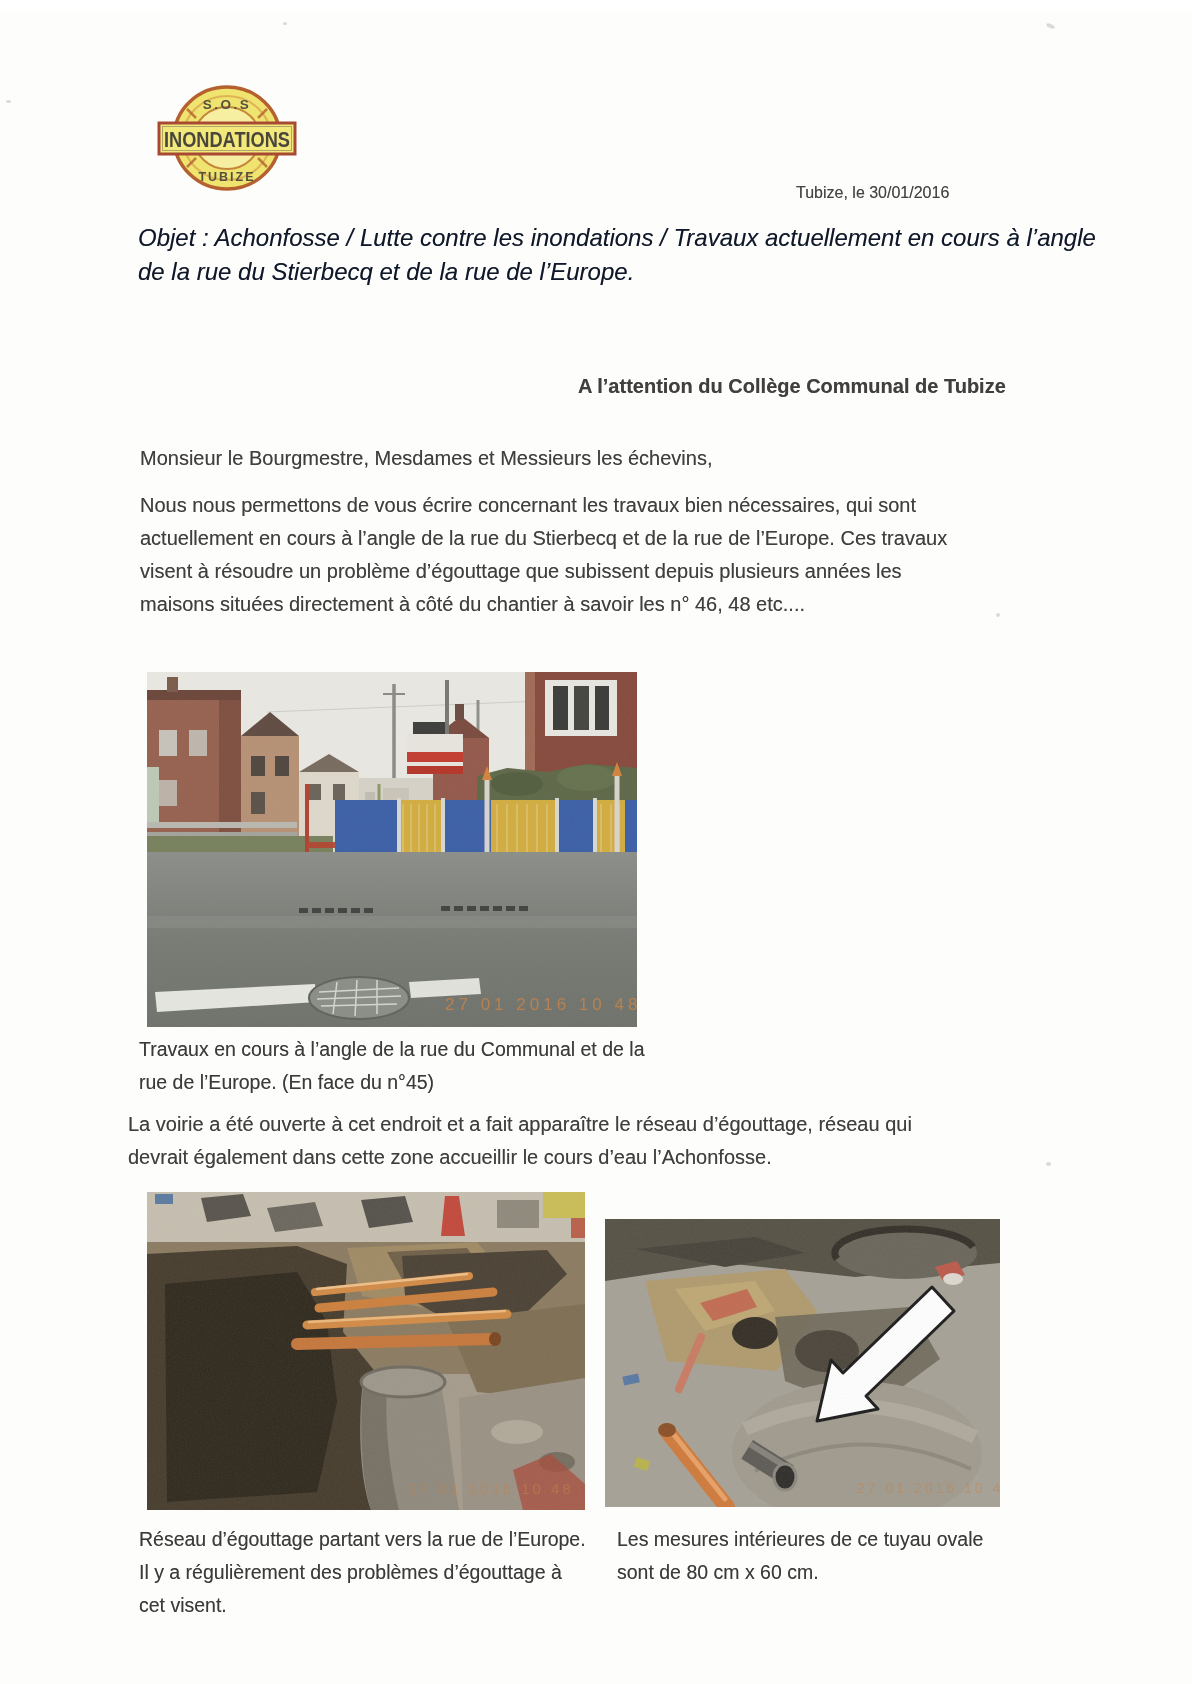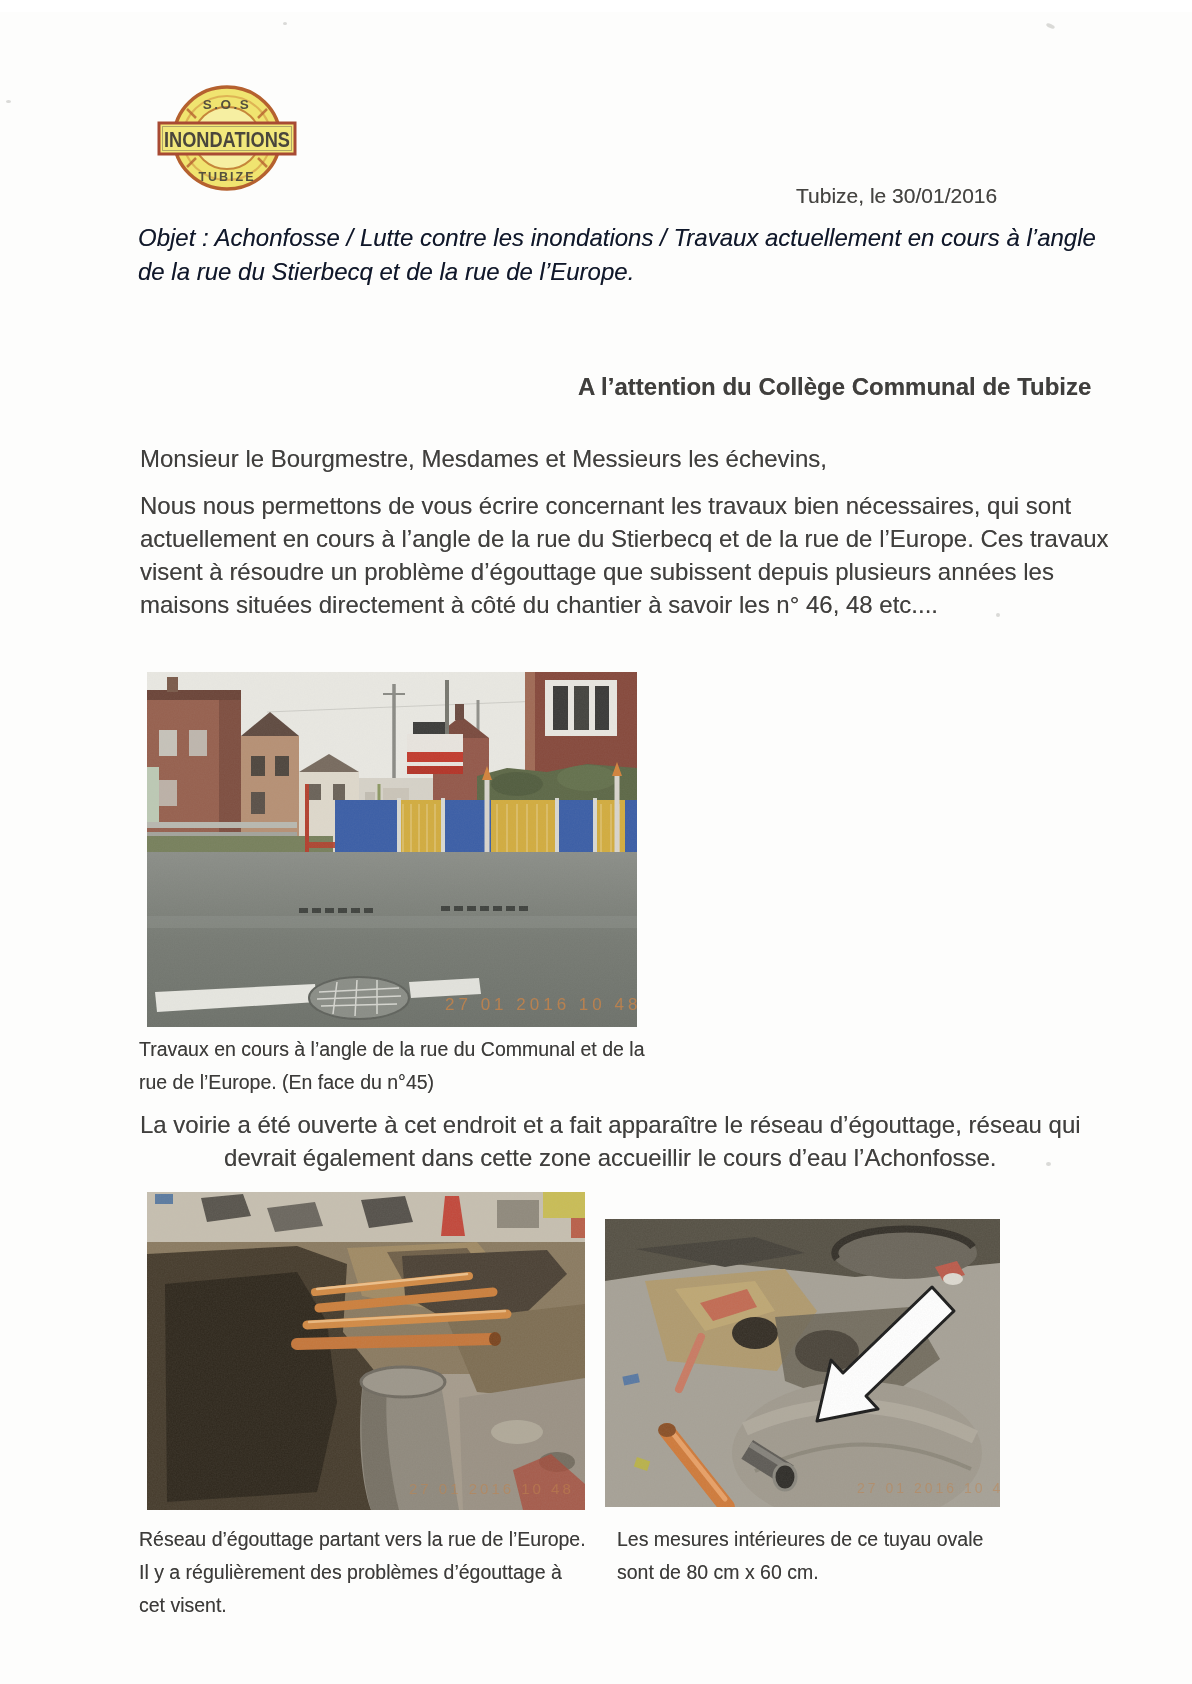--- a/index.html
+++ b/index.html
@@ -3,25 +3,25 @@
 <meta charset="utf-8">
 <style>
   html,body{margin:0;padding:0;background:#ffffff;}
   .page{
     position:relative;width:1192px;height:1684px;margin:12px auto;
     background:#fdfdfc;overflow:hidden;
     font-family:"Liberation Sans",sans-serif;color:#3f3e3c;
   }
   .abs{position:absolute;}
   .tline{white-space:nowrap;}
-  .body-text{font-size:24px;line-height:33px;color:#403f3d;text-shadow:0 0 .4px rgba(70,70,70,.55);}
+  .body-text{font-size:20px;line-height:33px;color:#403f3d;text-shadow:0 0 .4px rgba(70,70,70,.55);}
   .caption-text{font-size:19.5px;line-height:33px;color:#3c3b39;text-shadow:0 0 .4px rgba(70,70,70,.5);}
   .subject{font-style:italic;font-size:24px;line-height:34px;color:#0f172a;text-shadow:0 0 .4px rgba(70,70,70,.5);}
   .bold{font-weight:bold;}
-  .date-line{font-size:21px;color:#454441;text-shadow:0 0 .4px rgba(70,70,70,.5);}
+  .date-line{font-size:16px;color:#454441;text-shadow:0 0 .4px rgba(70,70,70,.5);}
   .speck{position:absolute;background:#cbcbc7;border-radius:50%;opacity:.7;}
   svg text{font-family:"Liberation Sans",sans-serif;}
   .photo{display:block;}
 </style>
 </head>
 <body>
 
 <div class="page">
 
   <svg class="abs" style="left:156px;top:70px;" width="142" height="112" viewBox="0 0 142 112">
@@ -195,21 +195,21 @@
 
     <text x="298" y="338" font-size="17" letter-spacing="4" fill="#c08048" opacity=".9">27 01 2016 10 48</text>
     <rect width="490" height="355" filter="url(#g1)" opacity=".4"></rect>
   </svg>
 
   <div class="abs" style="left:139px;top:1021px;">
     <div class="caption-text tline">Travaux en cours à l’angle de la rue du Communal et de la</div>
     <div class="caption-text tline">rue de l’Europe. (En face du n°45)</div>
   </div>
 
-  <div class="abs" style="left:140px;top:1096px;text-align:center;">
+  <div class="abs" style="left:128px;top:1096px;">
     <div class="body-text tline">La voirie a été ouverte à cet endroit et a fait apparaître le réseau d’égouttage, réseau qui</div>
     <div class="body-text tline">devrait également dans cette zone accueillir le cours d’eau l’Achonfosse.</div>
   </div>
 
   <svg class="abs photo" style="left:147px;top:1180px;" width="438" height="318" viewBox="0 0 438 318">
     <defs>
       <filter id="g2">
           <feTurbulence type="fractalNoise" baseFrequency="0.75" numOctaves="2"></feTurbulence>
         <feColorMatrix type="matrix" values="0 0 0 0 .5 0 0 0 0 .48 0 0 0 0 .44 0 0 0 .26 0"></feColorMatrix>
         </filter>

